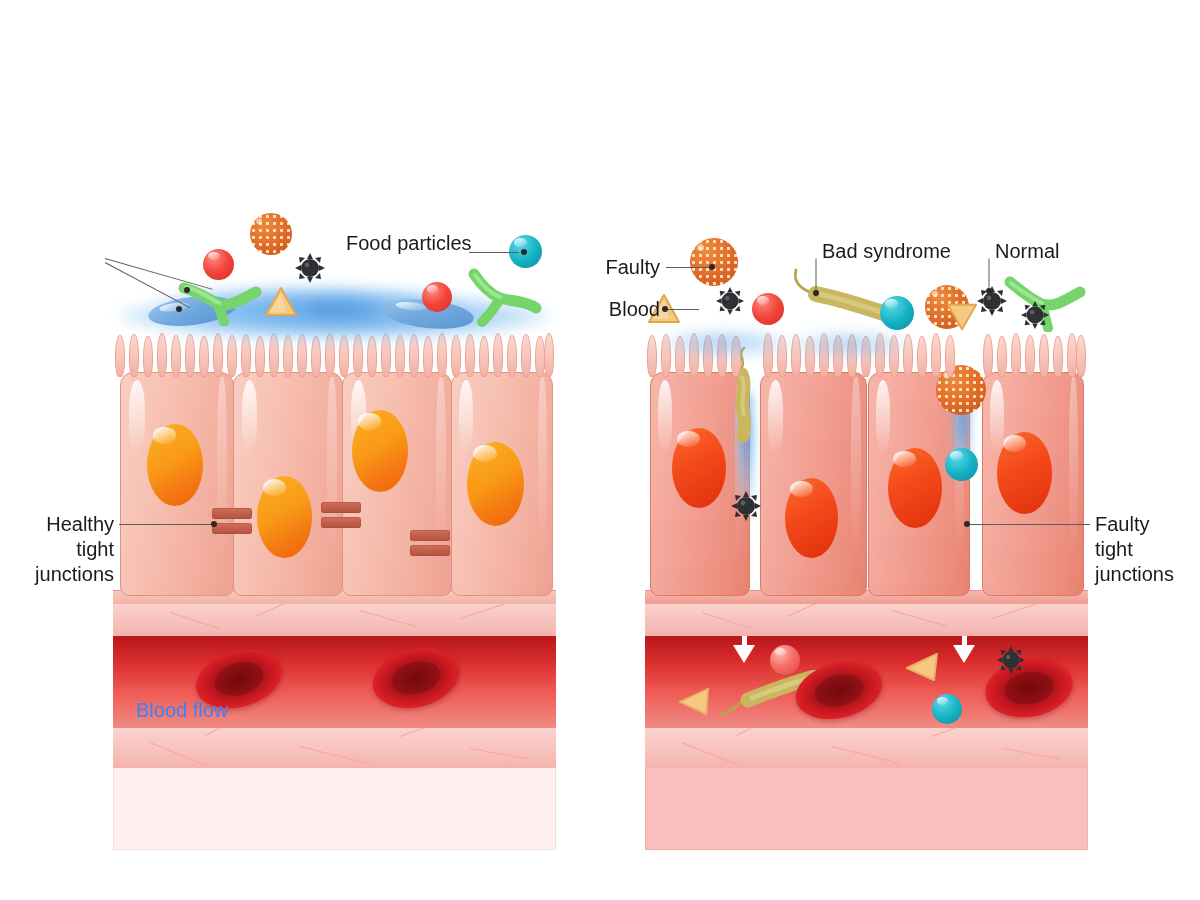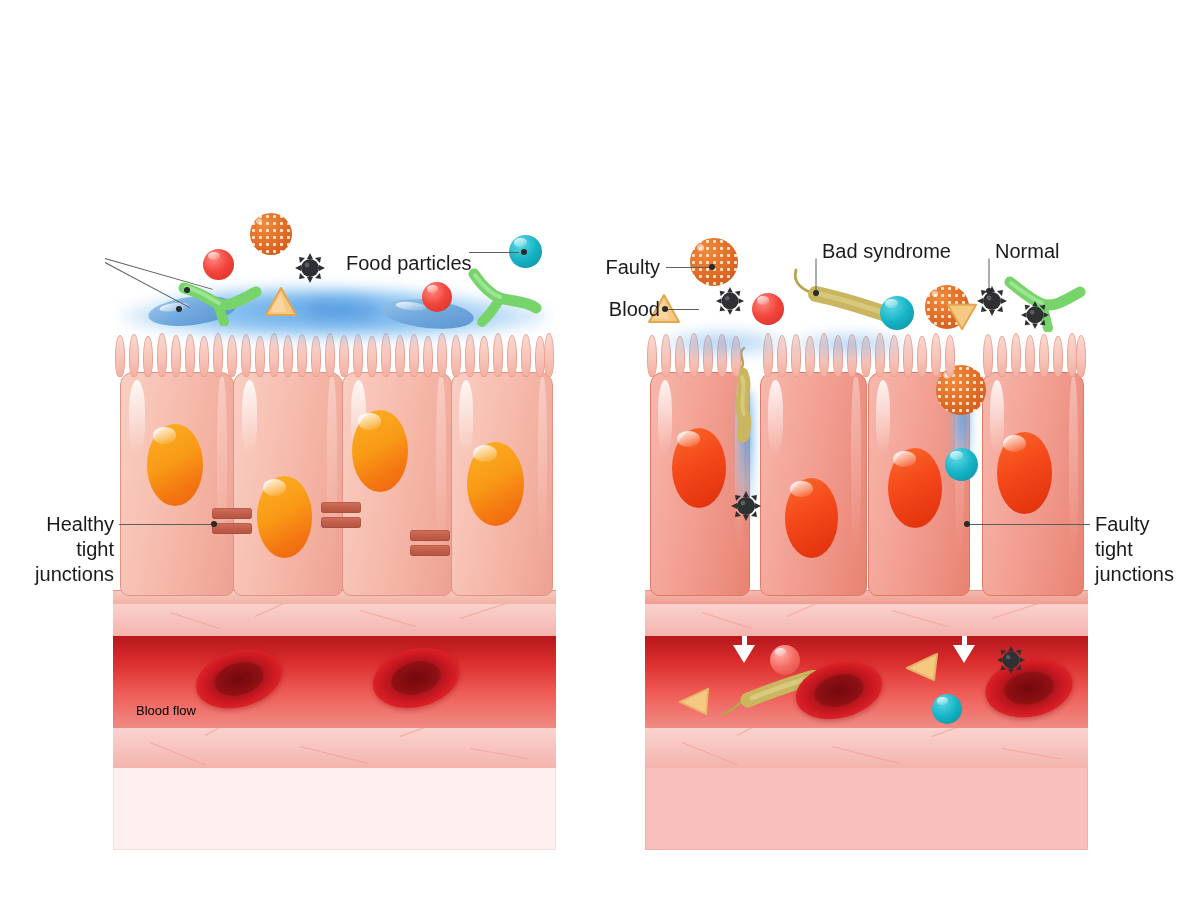--- a/index.html
+++ b/index.html
@@ -28,21 +28,21 @@
     position:absolute;
     font-family:"Liberation Sans", sans-serif;
     font-size:20px;
     color:#1b1b1b;
     line-height:25px;
     white-space:pre-line;
   }
   .lbl.r{text-align:right;}
   .lbl.l{text-align:left;}
   .lbl.mucus{color:#2f6fc4;font-size:21px;}
-  .lbl.blood{color:#000000;font-size:13px;}
+  .lbl.blood{color:#3b82f6;font-size:20px;}
 
   .caption{
     position:absolute;
     font-family:"DejaVu Sans", sans-serif;
     font-size:27px;
     color:#141414;
     text-align:center;
     width:100%;
   }
 
@@ -289,21 +289,21 @@
     <div class="sph" style="left:509px;top:235px;width:33px;height:33px;
                 background:radial-gradient(circle at 34% 26%, #63d8e6 0%, #15b4c6 50%, #0c8c9c 100%);">
       <div class="hl"></div>
     </div>
 
     <div class="leader" style="left:105px;top:258px;width:112px;transform:rotate(16deg);"></div>
     <div class="dot" style="left:184px;top:287px;"></div>
     <div class="leader" style="left:105px;top:262px;width:96px;transform:rotate(28deg);"></div>
     <div class="dot" style="left:176px;top:306px;"></div>
 
-    <div class="lbl l" style="left:346px;top:251px;">Food particles</div>
+    <div class="lbl l" style="left:346px;top:231px;">Food particles</div>
     <div class="leader" style="left:469px;top:252px;width:50px;"></div>
     <div class="dot" style="left:521px;top:249px;"></div>
 
     <div class="lbl mucus" style="left:312px;top:296px;">Mucus</div>
 
     <div class="lbl r" style="left:14px;top:512px;width:100px;">Healthy
 tight
 junctions</div>
     <div class="leader" style="left:119px;top:524px;width:95px;"></div>
     <div class="dot" style="left:211px;top:521px;"></div>

